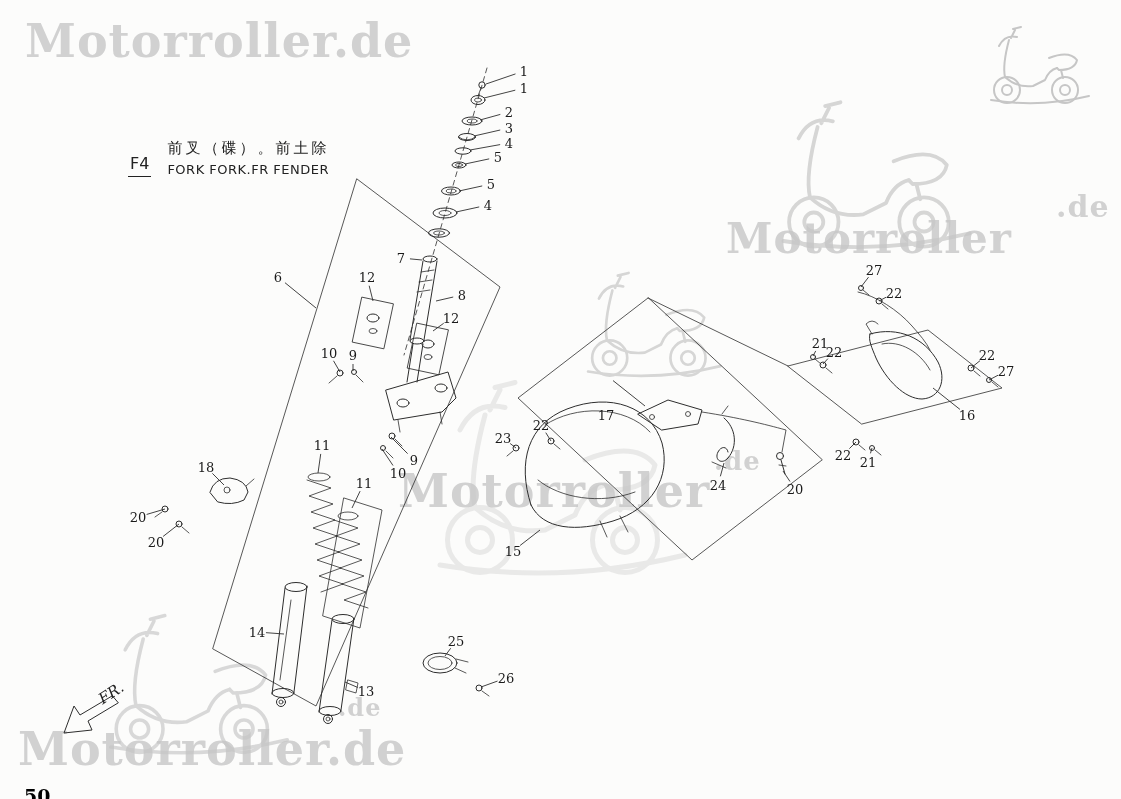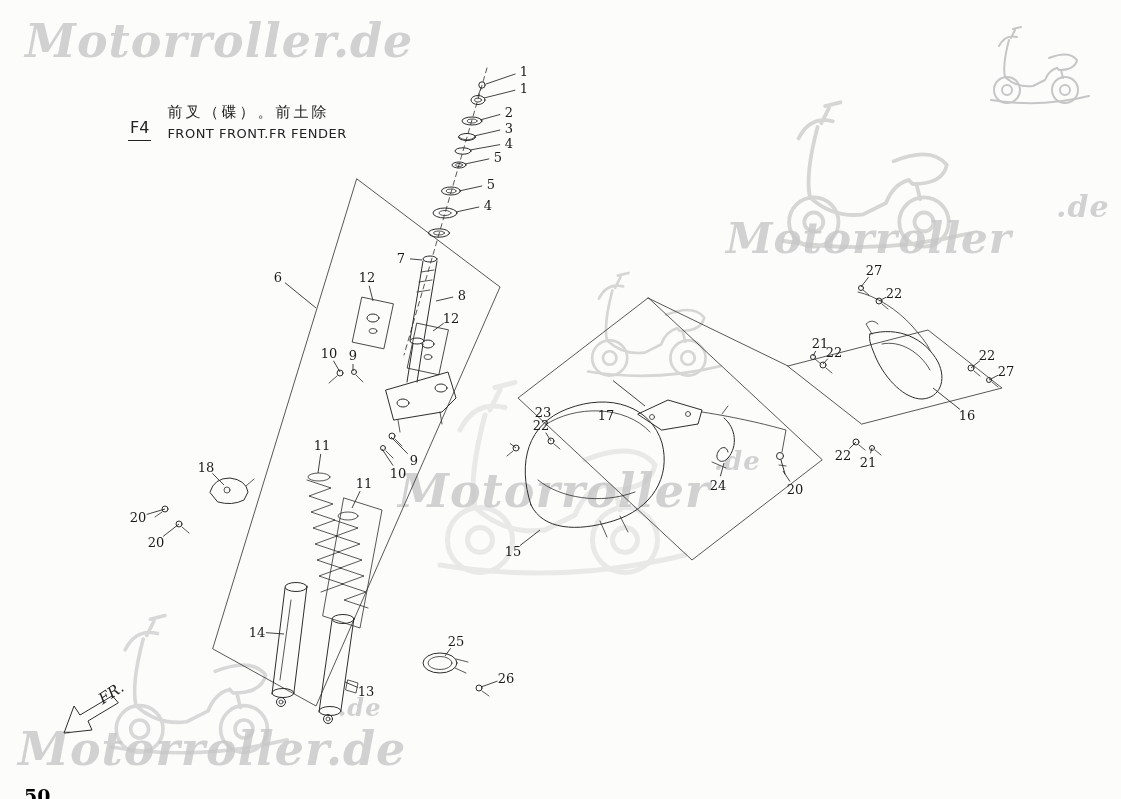--- a/index.html
+++ b/index.html
@@ -1,37 +1,37 @@
 <!DOCTYPE html>
 <html><head>
 <meta charset="utf-8">
 <style>
   html,body{margin:0;padding:0;background:#ffffff;}
   .page{position:relative;width:1121px;height:799px;background:#fcfcfb;overflow:hidden;
         font-family:"DejaVu Sans","Liberation Sans",sans-serif;}
   
   .wm{position:absolute;font-family:"DejaVu Serif","Liberation Serif",serif;
-      font-weight:bold;font-style:italic;opacity:.8;white-space:nowrap;z-index:1;
+      font-weight:bold;opacity:.8;white-space:nowrap;z-index:1;
       letter-spacing:1px;line-height:1;}
   
   svg.diagram{position:absolute;left:0;top:0;z-index:2;}
   .ln{fill:none;stroke:#2d2d2d;stroke-width:1;stroke-linejoin:round;stroke-linecap:round;}
   .thin{stroke-width:.8;}
   .dash{stroke-dasharray:5 4;stroke-width:.8;}
   .scooter{stroke:#c6c6c6;fill:none;stroke-width:2;stroke-linecap:round;stroke-linejoin:round;}
   .leader{stroke:#2e2e2e;stroke-width:.9;}
   
   .callout{position:absolute;transform:translate(-50%,-50%);font-size:13px;color:#1a1a1a;
            z-index:4;font-family:"DejaVu Serif","Liberation Serif",serif;}
   
   .title-block{position:absolute;left:128px;top:103px;display:flex;align-items:flex-end;
                gap:16px;z-index:3;color:#222;}
   .code{font-size:16px;border-bottom:1.5px solid #222;padding:4px 2px 3px 2px;
         font-family:"DejaVu Sans","Liberation Sans",sans-serif;}
-  .t-cn{font-size:15px;letter-spacing:3px;font-family:Liberation Mono, monospace;}
+  .t-cn{font-size:15px;letter-spacing:3px;font-family:Liberation Mono, monospace;margin-top:36px;}
   .t-en{font-size:13px;letter-spacing:.5px;margin-top:4px;font-family:"DejaVu Sans",sans-serif;}
   .page-number{position:absolute;left:24px;top:750px;font-weight:bold;font-size:19px;z-index:5;
                color:#000000;font-family:"DejaVu Serif","Liberation Serif",serif;margin-top:35px;}
   .fr-label{position:absolute;left:98px;top:684px;transform:rotate(-33deg);font-style:italic;
             font-family:"DejaVu Serif","Liberation Serif",serif;font-size:15px;z-index:4;color:#222;}
   .callout-layer{position:absolute;inset:0;z-index:4;pointer-events:none;}
 </style>
 </head>
 <body>
 
@@ -309,41 +309,41 @@
       <div class="callout" style="left: 398px; top: 473px;">10</div>
       <div class="callout" style="left: 364px; top: 483px;">11</div>
       <div class="callout" style="left: 206px; top: 467px;">18</div>
       <div class="callout" style="left: 138px; top: 517px;">20</div>
       <div class="callout" style="left: 156px; top: 542px;">20</div>
       <div class="callout" style="left: 257px; top: 632px; text-align: center;">14</div>
       <div class="callout" style="left: 366px; top: 691px;">13</div>
       <div class="callout" style="left: 456px; top: 641px;">25</div>
       <div class="callout" style="left: 506px; top: 678px;">26</div>
       <div class="callout" style="left: 513px; top: 551px;">15</div>
-      <div class="callout" style="left: 503px; top: 412px; margin-left: 40px;">23</div>
+      <div class="callout" style="left: 503px; top: 438px;">23</div>
       <div class="callout" style="left: 541px; top: 425px;">22</div>
       <div class="callout" style="left: 606px; top: 375px; margin-top: 40px;">17</div>
       <div class="callout" style="left: 718px; top: 485px;">24</div>
       <div class="callout" style="left: 795px; top: 489px;">20</div>
       <div class="callout" style="left: 843px; top: 455px;">22</div>
       <div class="callout" style="left: 868px; top: 462px;">21</div>
       <div class="callout" style="left: 820px; top: 343px;">21</div>
       <div class="callout" style="left: 834px; top: 352px;">22</div>
       <div class="callout" style="left: 874px; top: 270px;">27</div>
       <div class="callout" style="left: 894px; top: 293px;">22</div>
       <div class="callout" style="left: 987px; top: 355px;">22</div>
       <div class="callout" style="left: 1006px; top: 371px;">27</div>
       <div class="callout" style="left: 967px; top: 415px;">16</div>
     </div>
 
   <div class="title-block">
     <span class="code">F4</span>
     <div>
       <div class="t-cn">前叉（碟）。前土除</div>
-      <div class="t-en">FRONT FRONT.FR FENDER</div>
+      <div class="t-en">FORK FORK.FR FENDER</div>
     </div>
   </div>
 
   <div class="fr-label">FR.</div>
 
   <div class="page-number">50</div>
 
 </div>
 
 </body></html>

